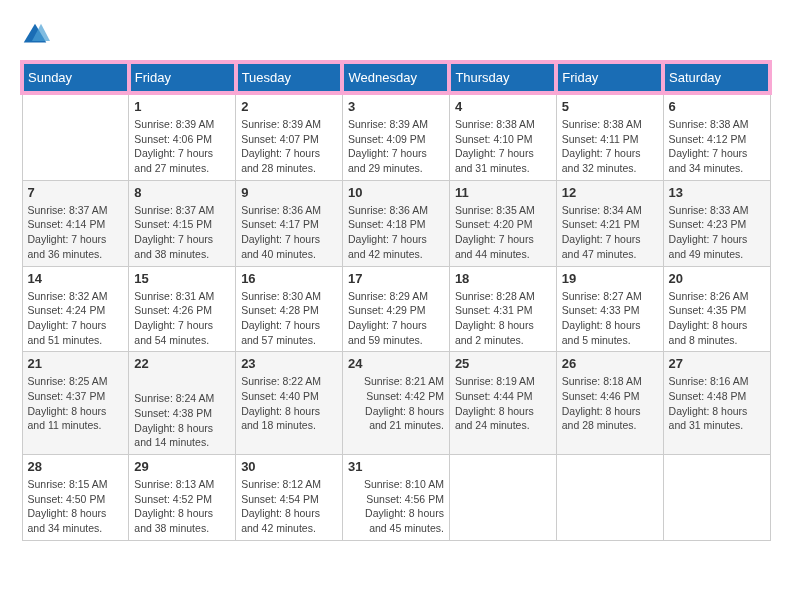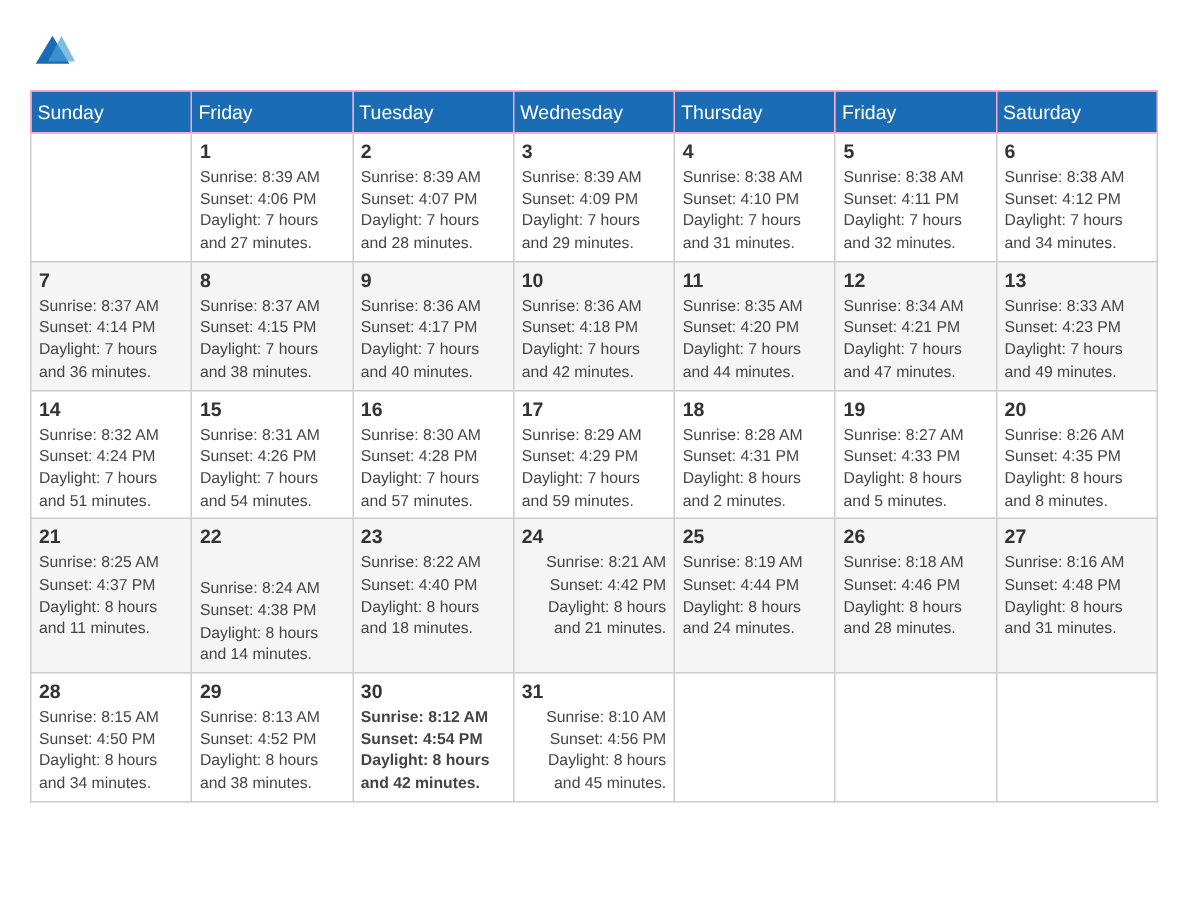--- a/index.html
+++ b/index.html
@@ -58,21 +58,21 @@
       border-collapse: collapse;
       font-size: 11px;
     }
     .calendar th {
       background: #1a6db5;
       color: #fff;
       padding: 6px 4px;
       text-align: left;
       font-size: 13px;
       font-weight: normal;
-      border: 1px solid #f9a8d4;
+      border: 4px solid #f9a8d4;
     }
     .calendar td {
       vertical-align: top;
       border: 1px solid #ccc;
       padding: 4px 5px;
       width: 107px;
       min-height: 80px;
       background: #fff;
     }
     .calendar tr:nth-child(even) td {
@@ -334,21 +334,21 @@
         </td>
         <td>
           <div class="day-number">29</div>
           <div class="day-info" style="white-space: pre-line;">Sunrise: 8:13 AM
 Sunset: 4:52 PM
 Daylight: 8 hours
 and 38 minutes.</div>
         </td>
         <td>
           <div class="day-number">30</div>
-          <div class="day-info" style="white-space: pre-line; font-weight: bold;">Sunrise: 8:12 AM
+          <div class="day-info" style="white-space: pre-line;">Sunrise: 8:12 AM
 Sunset: 4:54 PM
 Daylight: 8 hours
 and 42 minutes.</div>
         </td>
         <td>
           <div class="day-number">31</div>
           <div class="day-info" style="white-space: pre-line; text-align: right;">Sunrise: 8:10 AM
 Sunset: 4:56 PM
 Daylight: 8 hours
 and 45 minutes.</div>

